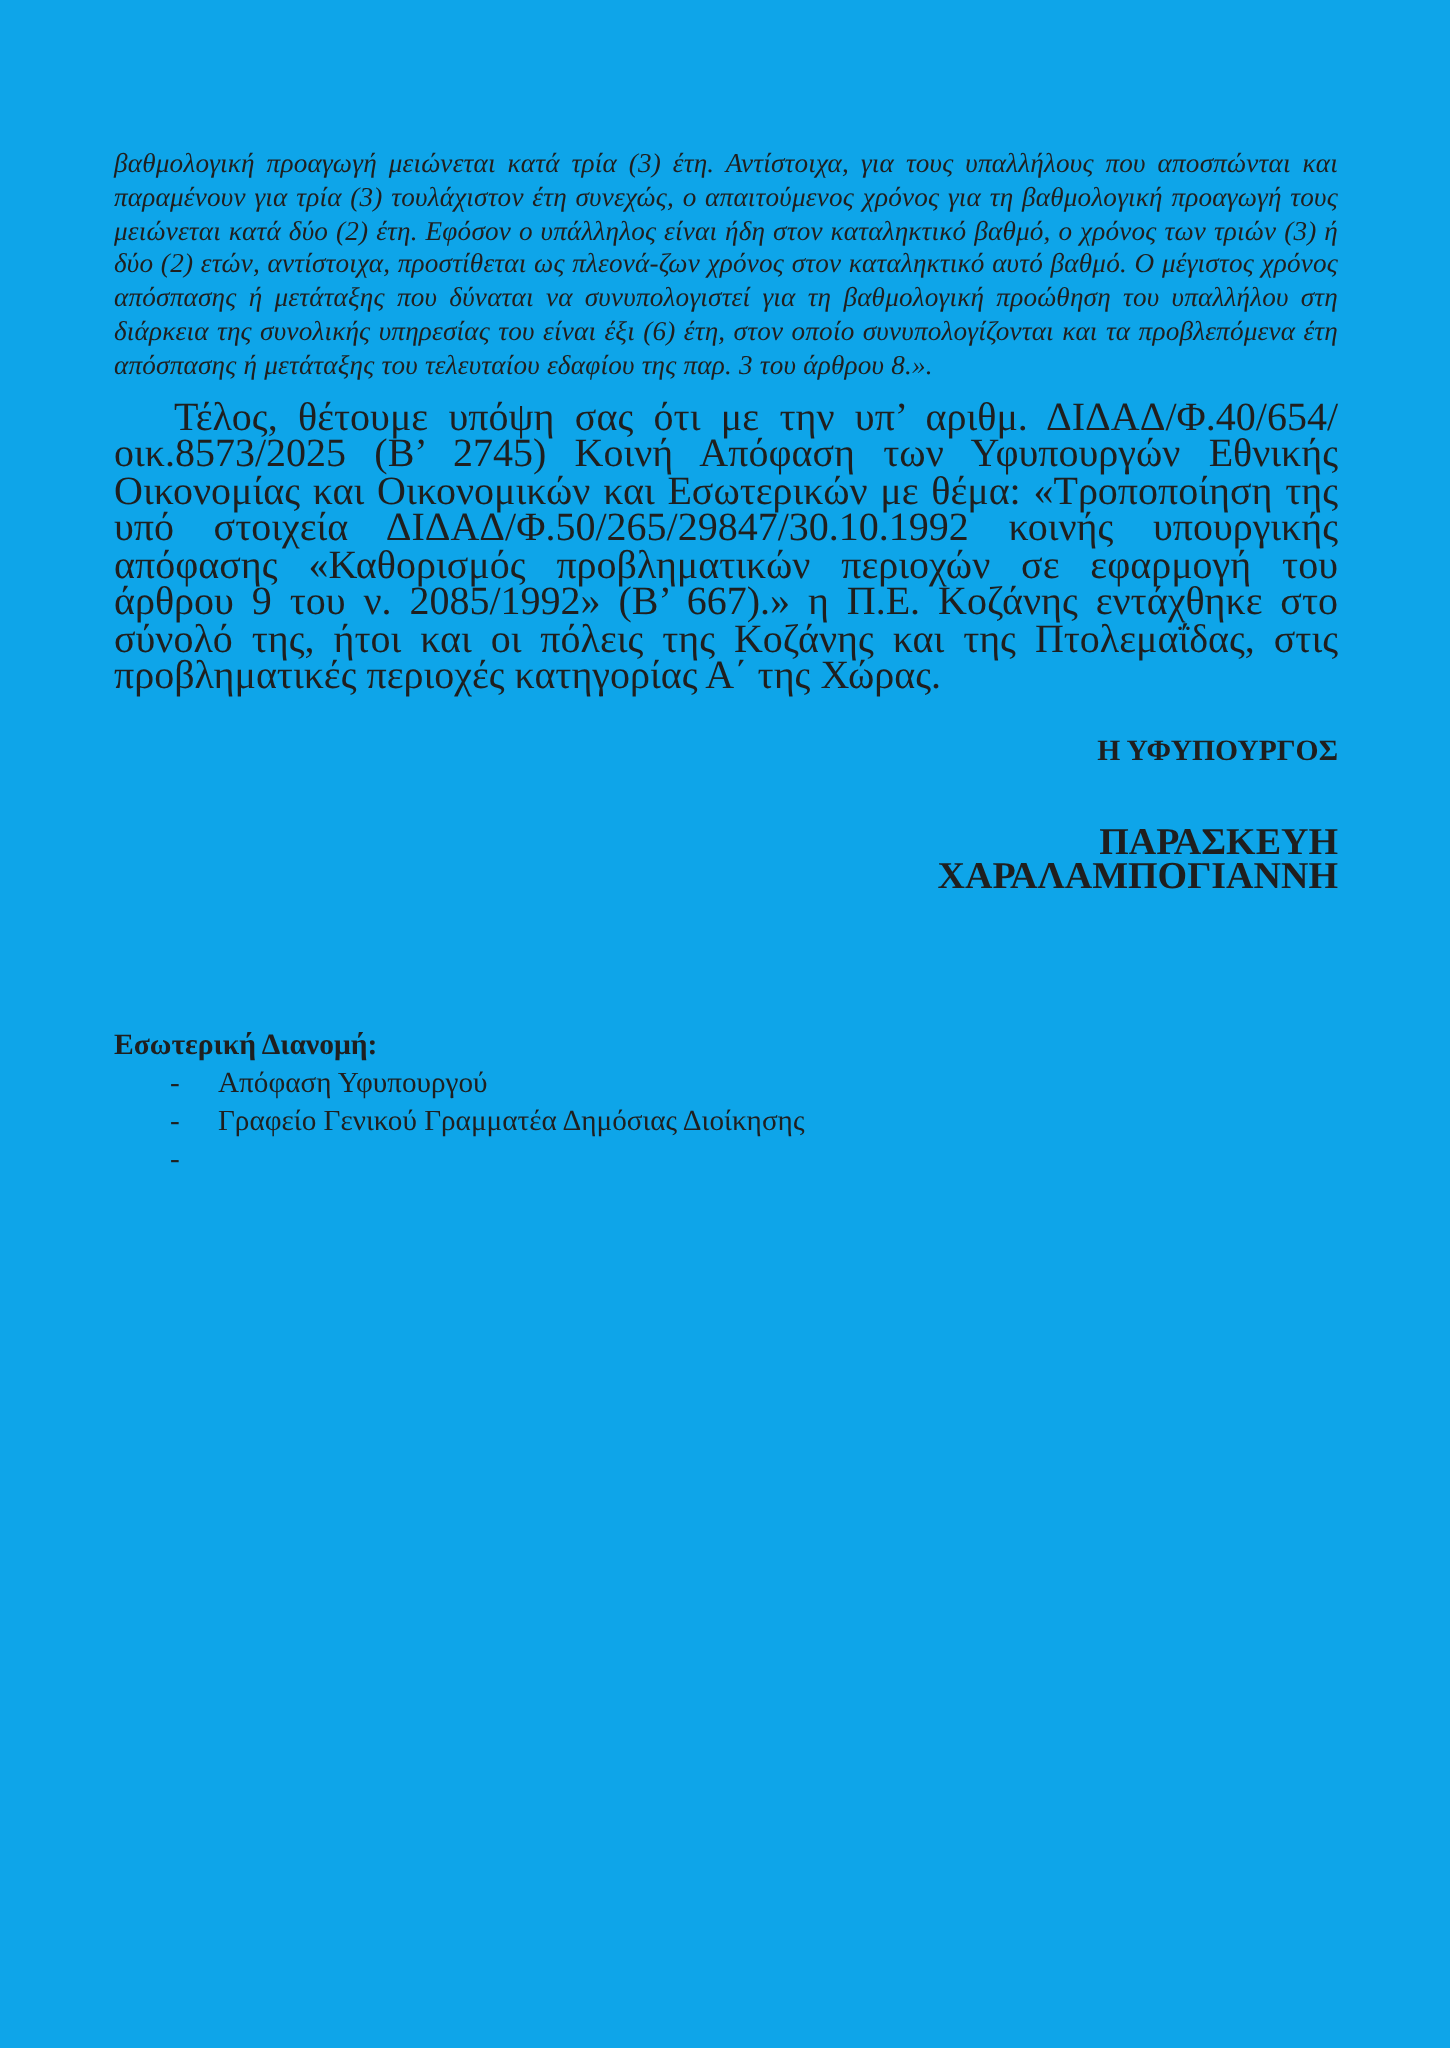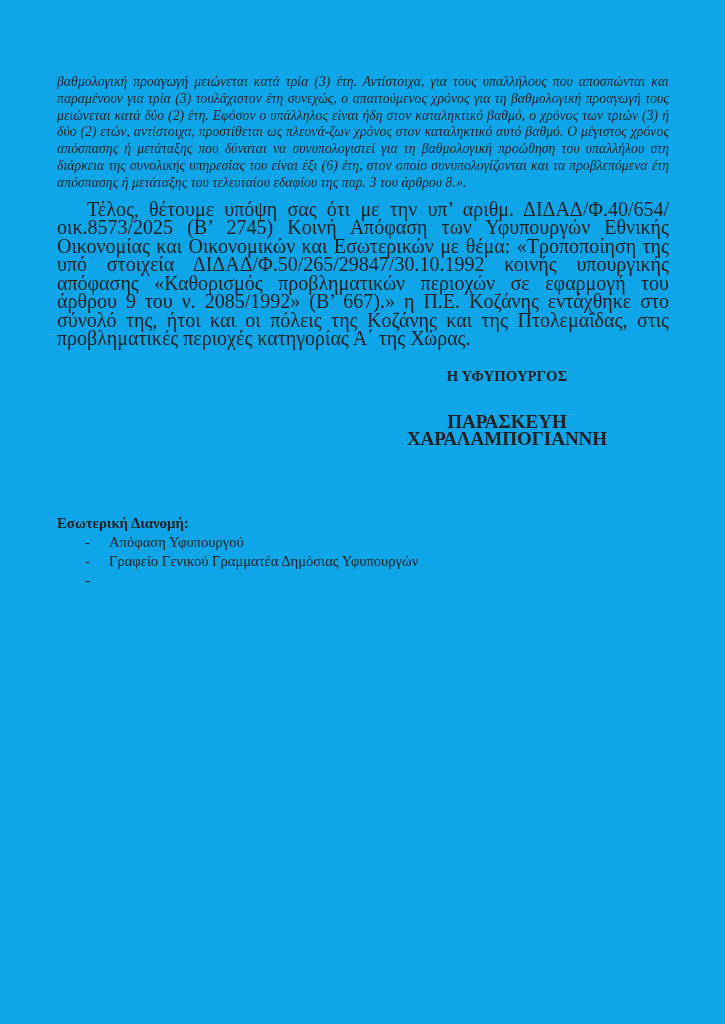--- a/index.html
+++ b/index.html
@@ -36,21 +36,21 @@
     margin: 8px 0 0 0;
     font-size: 20px;
     line-height: 18.5px;
     text-align: justify;
     text-indent: 30px;
   }
   .signature-block {
     margin-top: 20px;
     margin-left: 288px;
     width: 324px;
-    text-align: center;
+    text-align: right;
   }
   .signature-title {
     font-weight: bold;
     font-size: 14.8px;
     line-height: 17px;
   }
   .signature-name {
     margin-top: 28px;
     font-weight: bold;
     font-size: 19px;
@@ -97,21 +97,21 @@
 
     <div class="distribution">
       <p class="distribution-heading">Εσωτερική Διανομή:</p>
       <ul class="distribution-list">
         <li class="distribution-item">
           <span class="dash">-</span>
           <span>Απόφαση Υφυπουργού</span>
         </li>
         <li class="distribution-item">
           <span class="dash">-</span>
-          <span>Γραφείο Γενικού Γραμματέα Δημόσιας Υφυπουργών</span>
+          <span>Γραφείο Γενικού Γραμματέα Δημόσιας Διοίκησης</span>
         </li>
         <li class="distribution-item">
           <span class="dash">-</span>
         </li>
       </ul>
     </div>
 
   </div>
 </div>
 

